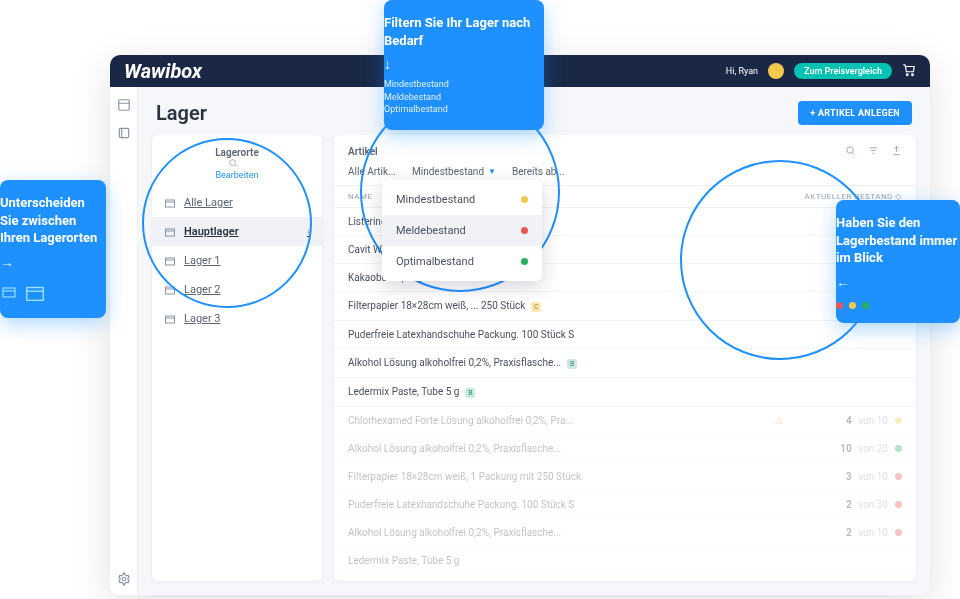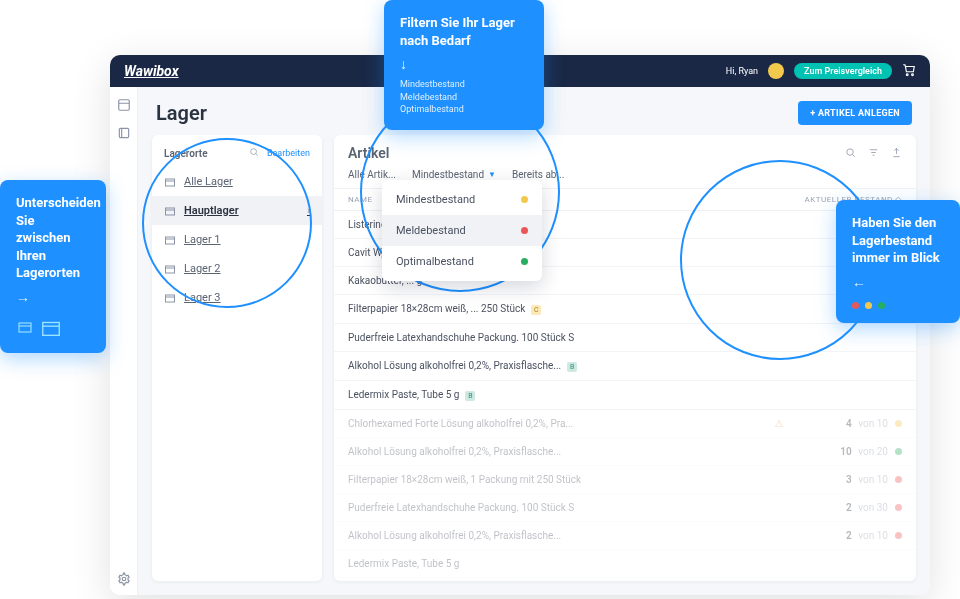--- a/index.html
+++ b/index.html
@@ -1,50 +1,50 @@
 <!DOCTYPE html>
 <html><head>
 <meta charset="utf-8">
 <style>
   * { box-sizing: border-box; margin: 0; padding: 0; }
   body { font-family: -apple-system, BlinkMacSystemFont, "Segoe UI", Roboto, Arial, sans-serif; background: #fff; width: 960px; height: 599px; position: relative; overflow: hidden; }
 
   
   .app { position: absolute; left: 110px; top: 55px; width: 820px; height: 540px; background: #fff; border-radius: 10px; box-shadow: 0 10px 40px rgba(0,0,0,0.12); overflow: hidden; }
   .topbar { height: 32px; background: #1a2846; display: flex; align-items: center; padding: 0 14px; color: #fff; }
-  .brand { font-style: italic; font-weight: 700; font-size: 14px; flex: 1; text-decoration: underline; }
+  .brand { font-style: italic; font-weight: 700; font-size: 20px; flex: 1; }
   .top-right { display: flex; align-items: center; gap: 10px; font-size: 9px; }
   .avatar { width: 16px; height: 16px; border-radius: 50%; background: #f2c94c; display: inline-block; }
   .pill { background: #00c2b3; color: #fff; border-radius: 12px; padding: 3px 10px; font-size: 9px; font-weight: 600; }
   .cart-icon svg { width: 14px; height: 14px; stroke: #fff; fill: none; }
 
   .body { display: flex; height: calc(100% - 32px); background: #f5f7fa; }
   .rail { width: 28px; background: #fff; border-right: 1px solid #eef0f4; display: flex; flex-direction: column; align-items: center; padding-top: 10px; gap: 14px; }
   .rail .ri { width: 14px; height: 14px; color: #8a94a6; }
   .rail .gear { margin-top: auto; margin-bottom: 10px; }
 
   .content { flex: 1; display: flex; flex-direction: column; }
   .page-head { display: flex; align-items: center; padding: 14px 18px 10px; gap: 24px; }
   .page-head h1 { font-size: 20px; font-weight: 600; color: #2b3340; flex: 1; }
   .btn-primary { background: #1e90ff; color: #fff; font-size: 9px; font-weight: 700; letter-spacing: .3px; padding: 7px 12px; border-radius: 4px; }
 
   .panels { display: flex; gap: 12px; padding: 0 14px 14px; flex: 1; overflow: hidden; }
 
   .side { width: 170px; background: #fff; border-radius: 6px; box-shadow: 0 1px 4px rgba(20,30,60,0.06); padding: 8px 0; }
-  .side-head { display: flex; align-items: center; font-size: 10px; padding: 4px 12px 8px; color: #5b6472; }
+  .side-head { display: flex; align-items: center; font-size: 10px; padding: 4px 12px 8px; color: #5b6472; flex-direction: column; }
   .side-head span:first-child { flex: 1; font-weight: 600; }
   .side-head .srch { color: #9aa2b1; margin-right: 8px; }
   .side-head .edit { color: #1e90ff; font-size: 9px; }
   .loc { display: flex; align-items: center; gap: 8px; padding: 8px 12px; font-size: 11px; color: #5b6472; cursor: pointer; text-decoration: underline; }
   .loc.active { background: #f0f2f6; font-weight: 600; color: #2b3340; }
   .loc .chev { margin-left: auto; color: #9aa2b1; font-size: 10px; }
   .loc svg { width: 12px; height: 12px; stroke: #8a94a6; fill: none; }
 
   .main { flex: 1; background: #fff; border-radius: 6px; box-shadow: 0 1px 4px rgba(20,30,60,0.06); display: flex; flex-direction: column; overflow: hidden; }
-  .main-head { display: flex; align-items: flex-start; padding: 10px 14px 4px; font-size: 14px; color: #5b6472; gap: 26px; }
+  .main-head { display: flex; align-items: center; padding: 10px 14px 4px; font-size: 10px; color: #5b6472; gap: 26px; }
   .main-head .title { font-weight: 600; }
   .main-head .tools { margin-left: auto; display: flex; gap: 12px; color: #9aa2b1; }
   .filter-row { display: flex; align-items: center; gap: 16px; padding: 4px 14px 8px; font-size: 10px; color: #5b6472; }
   .filter-row .f { display: flex; align-items: center; gap: 4px; cursor: pointer; }
   .filter-row .f .arr { color: #1e90ff; font-size: 8px; }
   .col-head { display: flex; padding: 6px 14px; font-size: 8px; letter-spacing: .5px; color: #9aa2b1; border-top: 1px solid #eef0f4; border-bottom: 1px solid #eef0f4; }
   .col-head .c1 { flex: 1; }
   .col-head .c2 { width: 140px; text-align: right; }
 
   .rows { flex: 1; overflow-y: auto; }
@@ -68,21 +68,21 @@
   .dropdown .opt.sel { background: #f0f2f6; }
   .dropdown .opt .sdot { margin-left: auto; }
 
   
   .circle { position: absolute; border: 2px solid #1e90ff; border-radius: 50%; pointer-events: none; z-index: 25; }
   .circ1 { left: 142px; top: 138px; width: 170px; height: 170px; }
   .circ2 { left: 360px; top: 92px; width: 200px; height: 200px; }
   .circ3 { left: 680px; top: 160px; width: 200px; height: 200px; }
 
   
-  .callout { position: absolute; background: #1e90ff; color: #fff; border-radius: 8px; padding: 14px 16px; font-size: 13px; font-weight: 700; line-height: 1.35; z-index: 40; box-shadow: 0 6px 20px rgba(30,144,255,.35); }
+  .callout { position: absolute; background: #1e90ff; color: #fff; border-radius: 8px; padding: 14px 0; font-size: 13px; font-weight: 700; line-height: 1.35; z-index: 40; box-shadow: 0 6px 20px rgba(30,144,255,.35); }
   .callout .arrow { font-size: 14px; margin-top: 6px; font-weight: 400; opacity: .9; }
   .callout .sub { font-size: 9px; font-weight: 400; opacity: .85; line-height: 1.4; margin-top: 4px; }
   .co1 { left: 0; top: 180px; width: 106px; }
   .co1 .icons { margin-top: 10px; display: flex; gap: 6px; }
   .co1 .icons svg { stroke: #9be3ff; fill: none; }
   .co2 { left: 384px; top: 0; width: 160px; }
   .co3 { left: 836px; top: 200px; width: 124px; }
   .co3 .dots { margin-top: 10px; display: flex; gap: 6px; }
 </style>
 </head>

